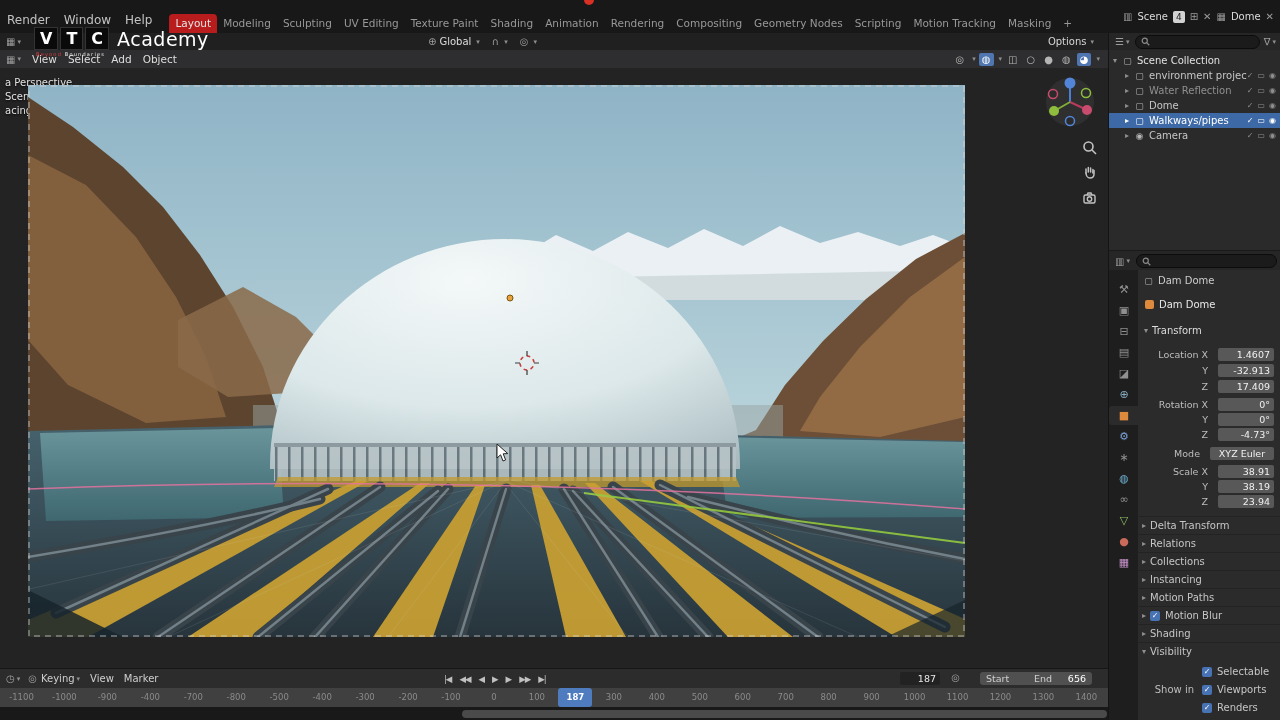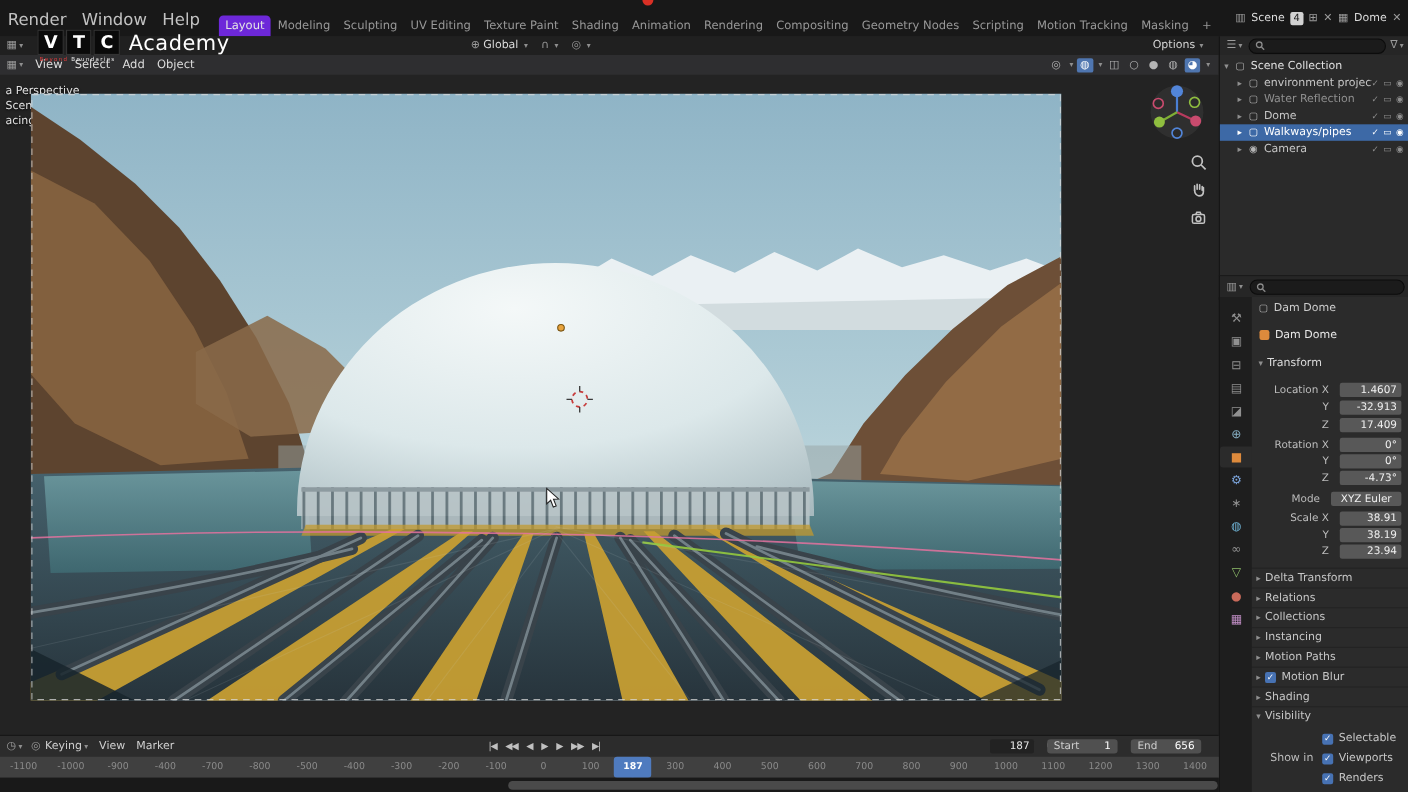--- a/index.html
+++ b/index.html
@@ -2,24 +2,24 @@
 <html><head>
 <meta charset="utf-8">
 <style>
   html,body{margin:0;padding:0;background:#0a0a0a}
   .app{position:relative;width:1280px;height:720px;overflow:hidden;background:#262626;
        font-family:"DejaVu Sans",sans-serif;font-size:10px;color:#c8c8c8;cursor:default}
   .abs{position:absolute}
   .row{display:flex;align-items:center}
   
   .topbar{left:0;top:0;width:1280px;height:33px;background:#181818;display:flex;align-items:flex-end}
-  .menu{color:#c2c2c2;margin:0 7px 6px 7px;font-size:15px}
+  .menu{color:#c2c2c2;margin:0 7px 6px 7px;font-size:12px}
   .tabs{display:flex;align-items:flex-end;margin-left:10px}
   .tab{padding:3px 6px 4px 6px;color:#989898;font-size:10.5px;border-radius:4px 4px 0 0;white-space:nowrap}
-  .tab.active{background:#6d28d9;color:#e4e4e4}
+  .tab.active{background:#b91c1c;color:#e4e4e4}
   .wtitle{left:0;right:0;top:1px;text-align:center;font-size:10px;color:#8d8d8d}
   .recdot{left:584px;top:-5px;width:10px;height:10px;border-radius:50%;background:#d93025}
   .badge{background:#d2d2d2;color:#1c1c1c;border-radius:2px;padding:0 3px;font-size:9px;line-height:12px}
   .icon{color:#9c9c9c;font-size:10px}
   .chev{font-size:7px;color:#8f8f8f;margin-left:2px}
   
   .toolrow{left:0;top:33px;width:1108px;height:17px;background:#202020}
   .rp-header{left:1108px;top:33px;width:172px;height:17px;background:#262626;border-left:1px solid #141414}
   .search{flex:1;height:12px;background:#1b1b1b;border:1px solid #0c0c0c;border-radius:8px;
           margin:0 4px 0 6px;display:flex;align-items:center;padding:0 5px;gap:3px}
@@ -520,21 +520,21 @@
         <span class="pb">|◀</span>
         <span class="pb">◀◀</span>
         <span class="pb">◀</span>
         <span class="pb">▶</span>
         <span class="pb">▶</span>
         <span class="pb">▶▶</span>
         <span class="pb">▶|</span>
       </div>
       <div class="pfield" style="right:168px;top:3px;width:40px;background:#222;color:#e8e8e8">187</div>
       <span class="icon abs" style="right:148px;top:3px">◎</span>
-      <div class="sefield abs" style="right:92px">
+      <div class="sefield abs" style="right:64px">
         <span>Start</span>
         <span style="color:#fff">1</span>
       </div>
       <div class="sefield abs" style="right:16px">
         <span>End</span>
         <span style="color:#fff">656</span>
       </div>
     </div>
     <div class="ruler">
       <span class="tick">-1100</span>

